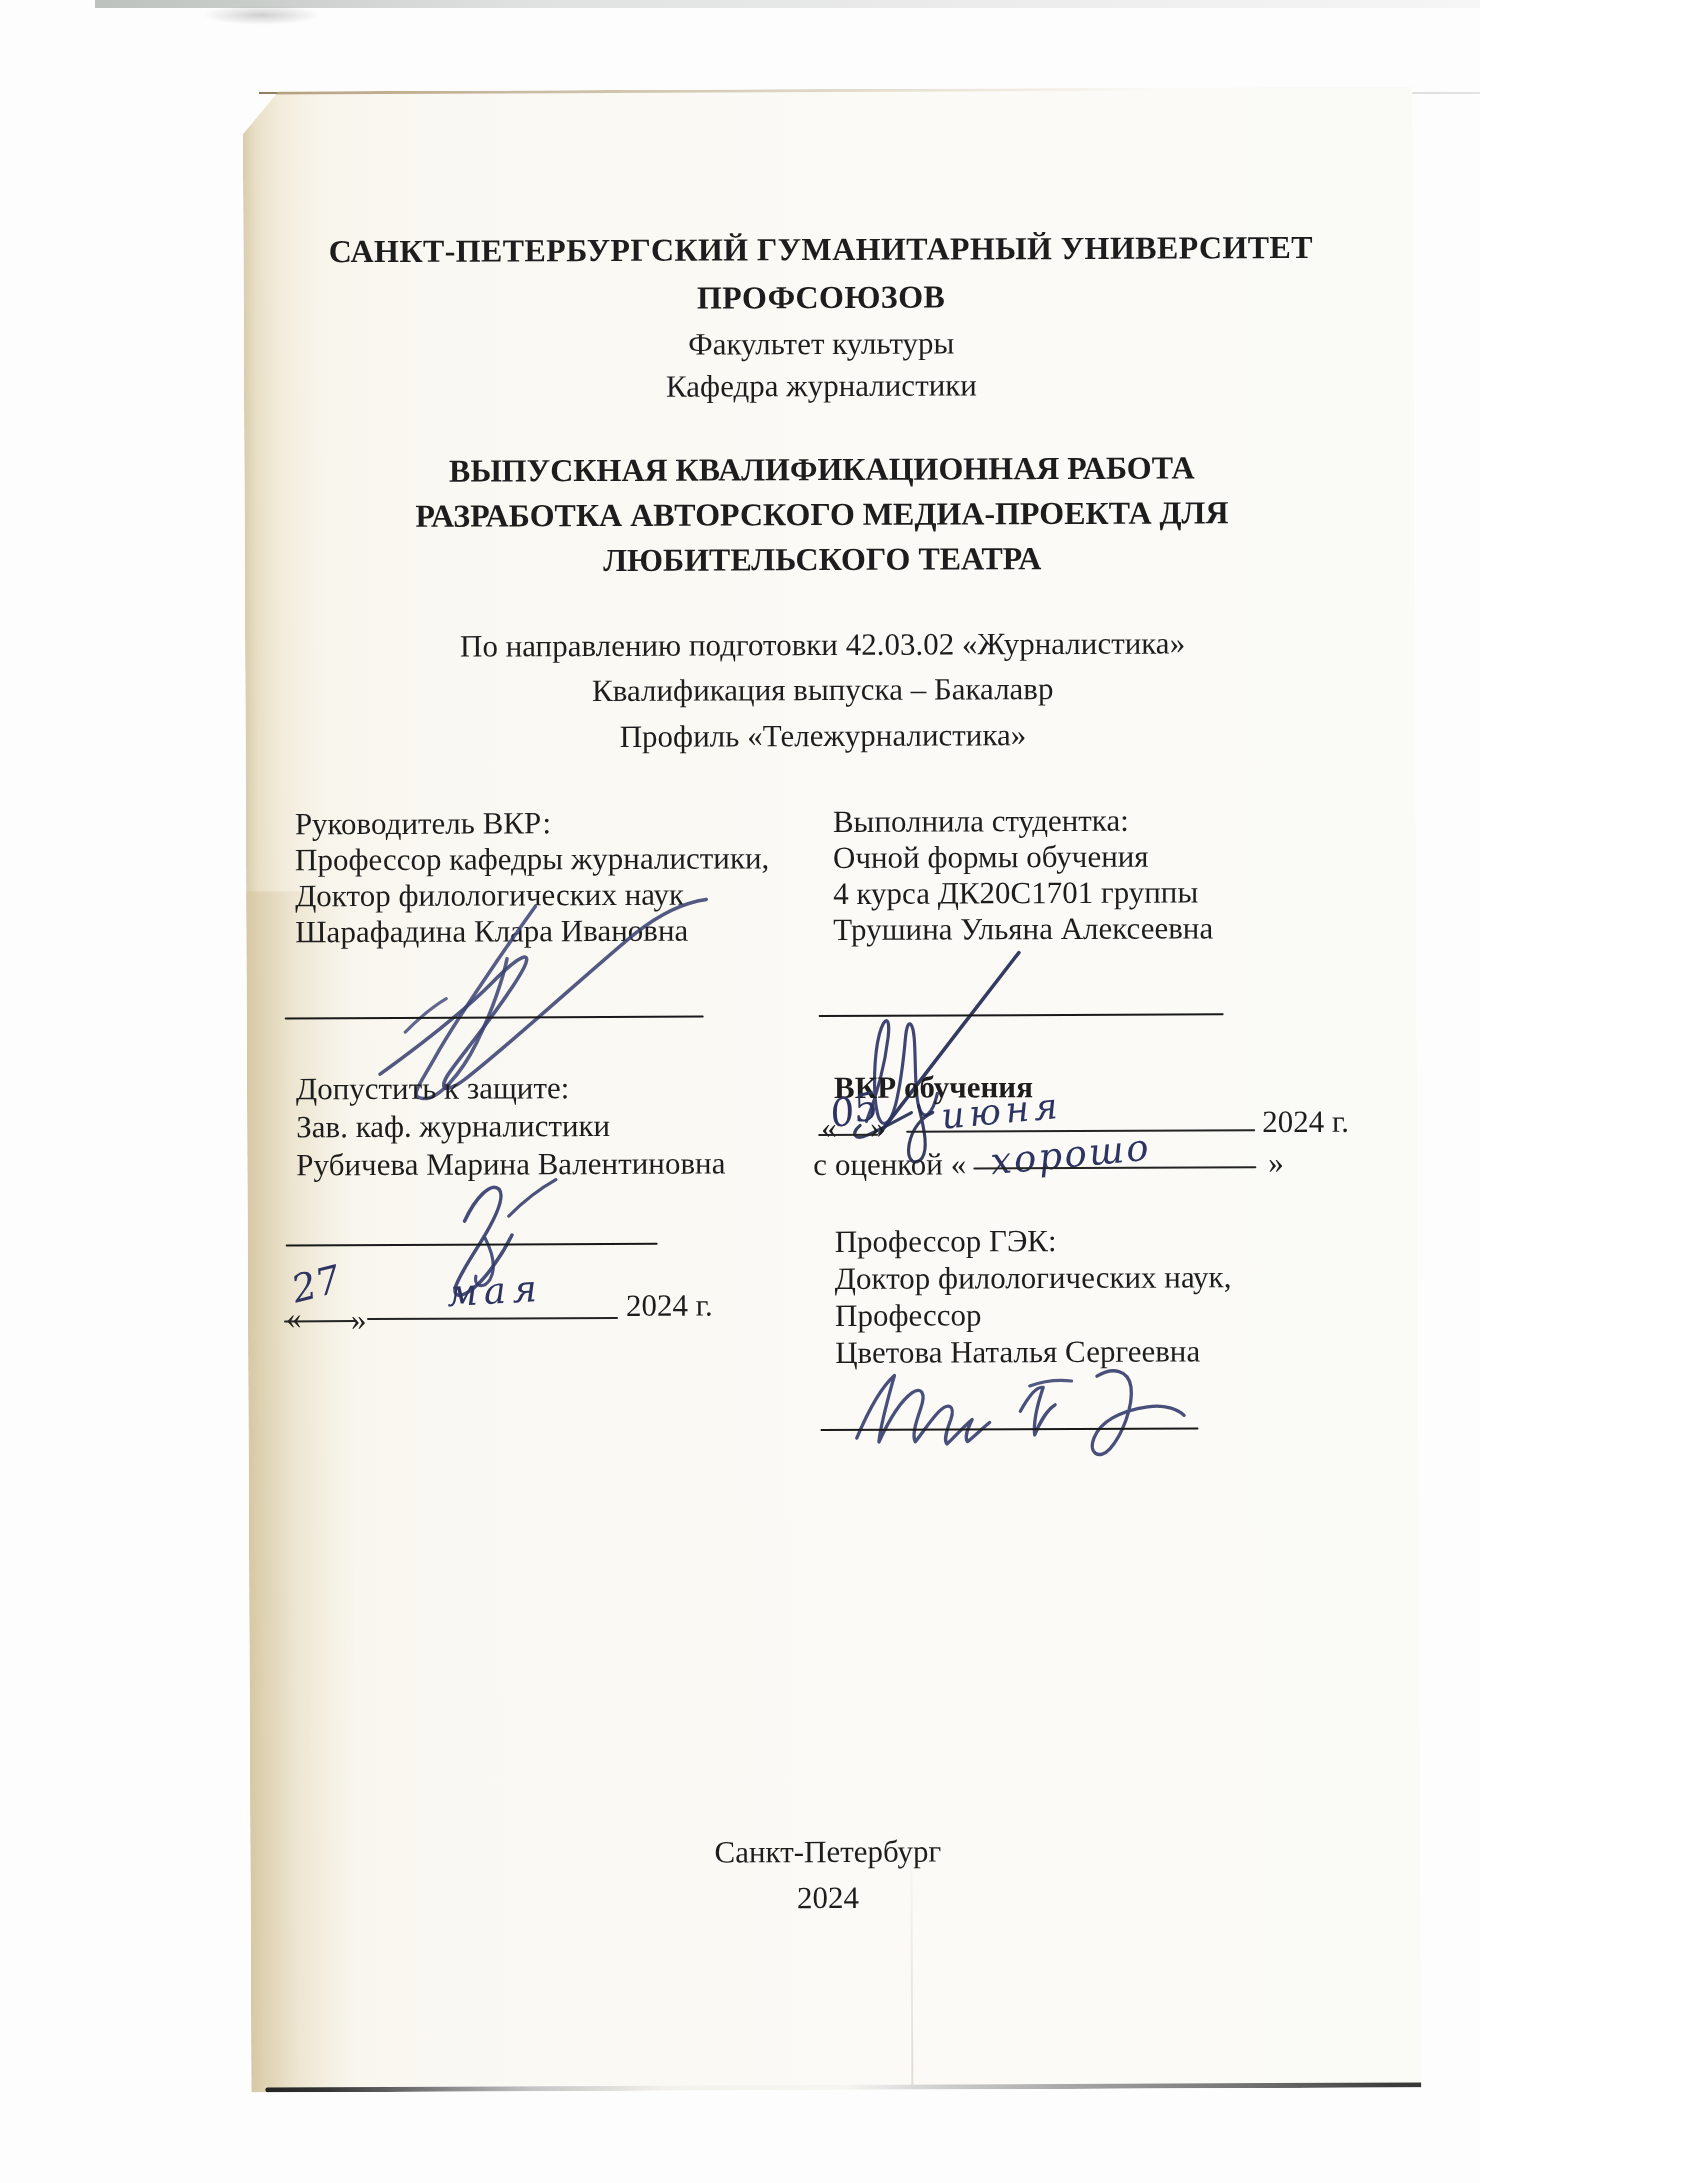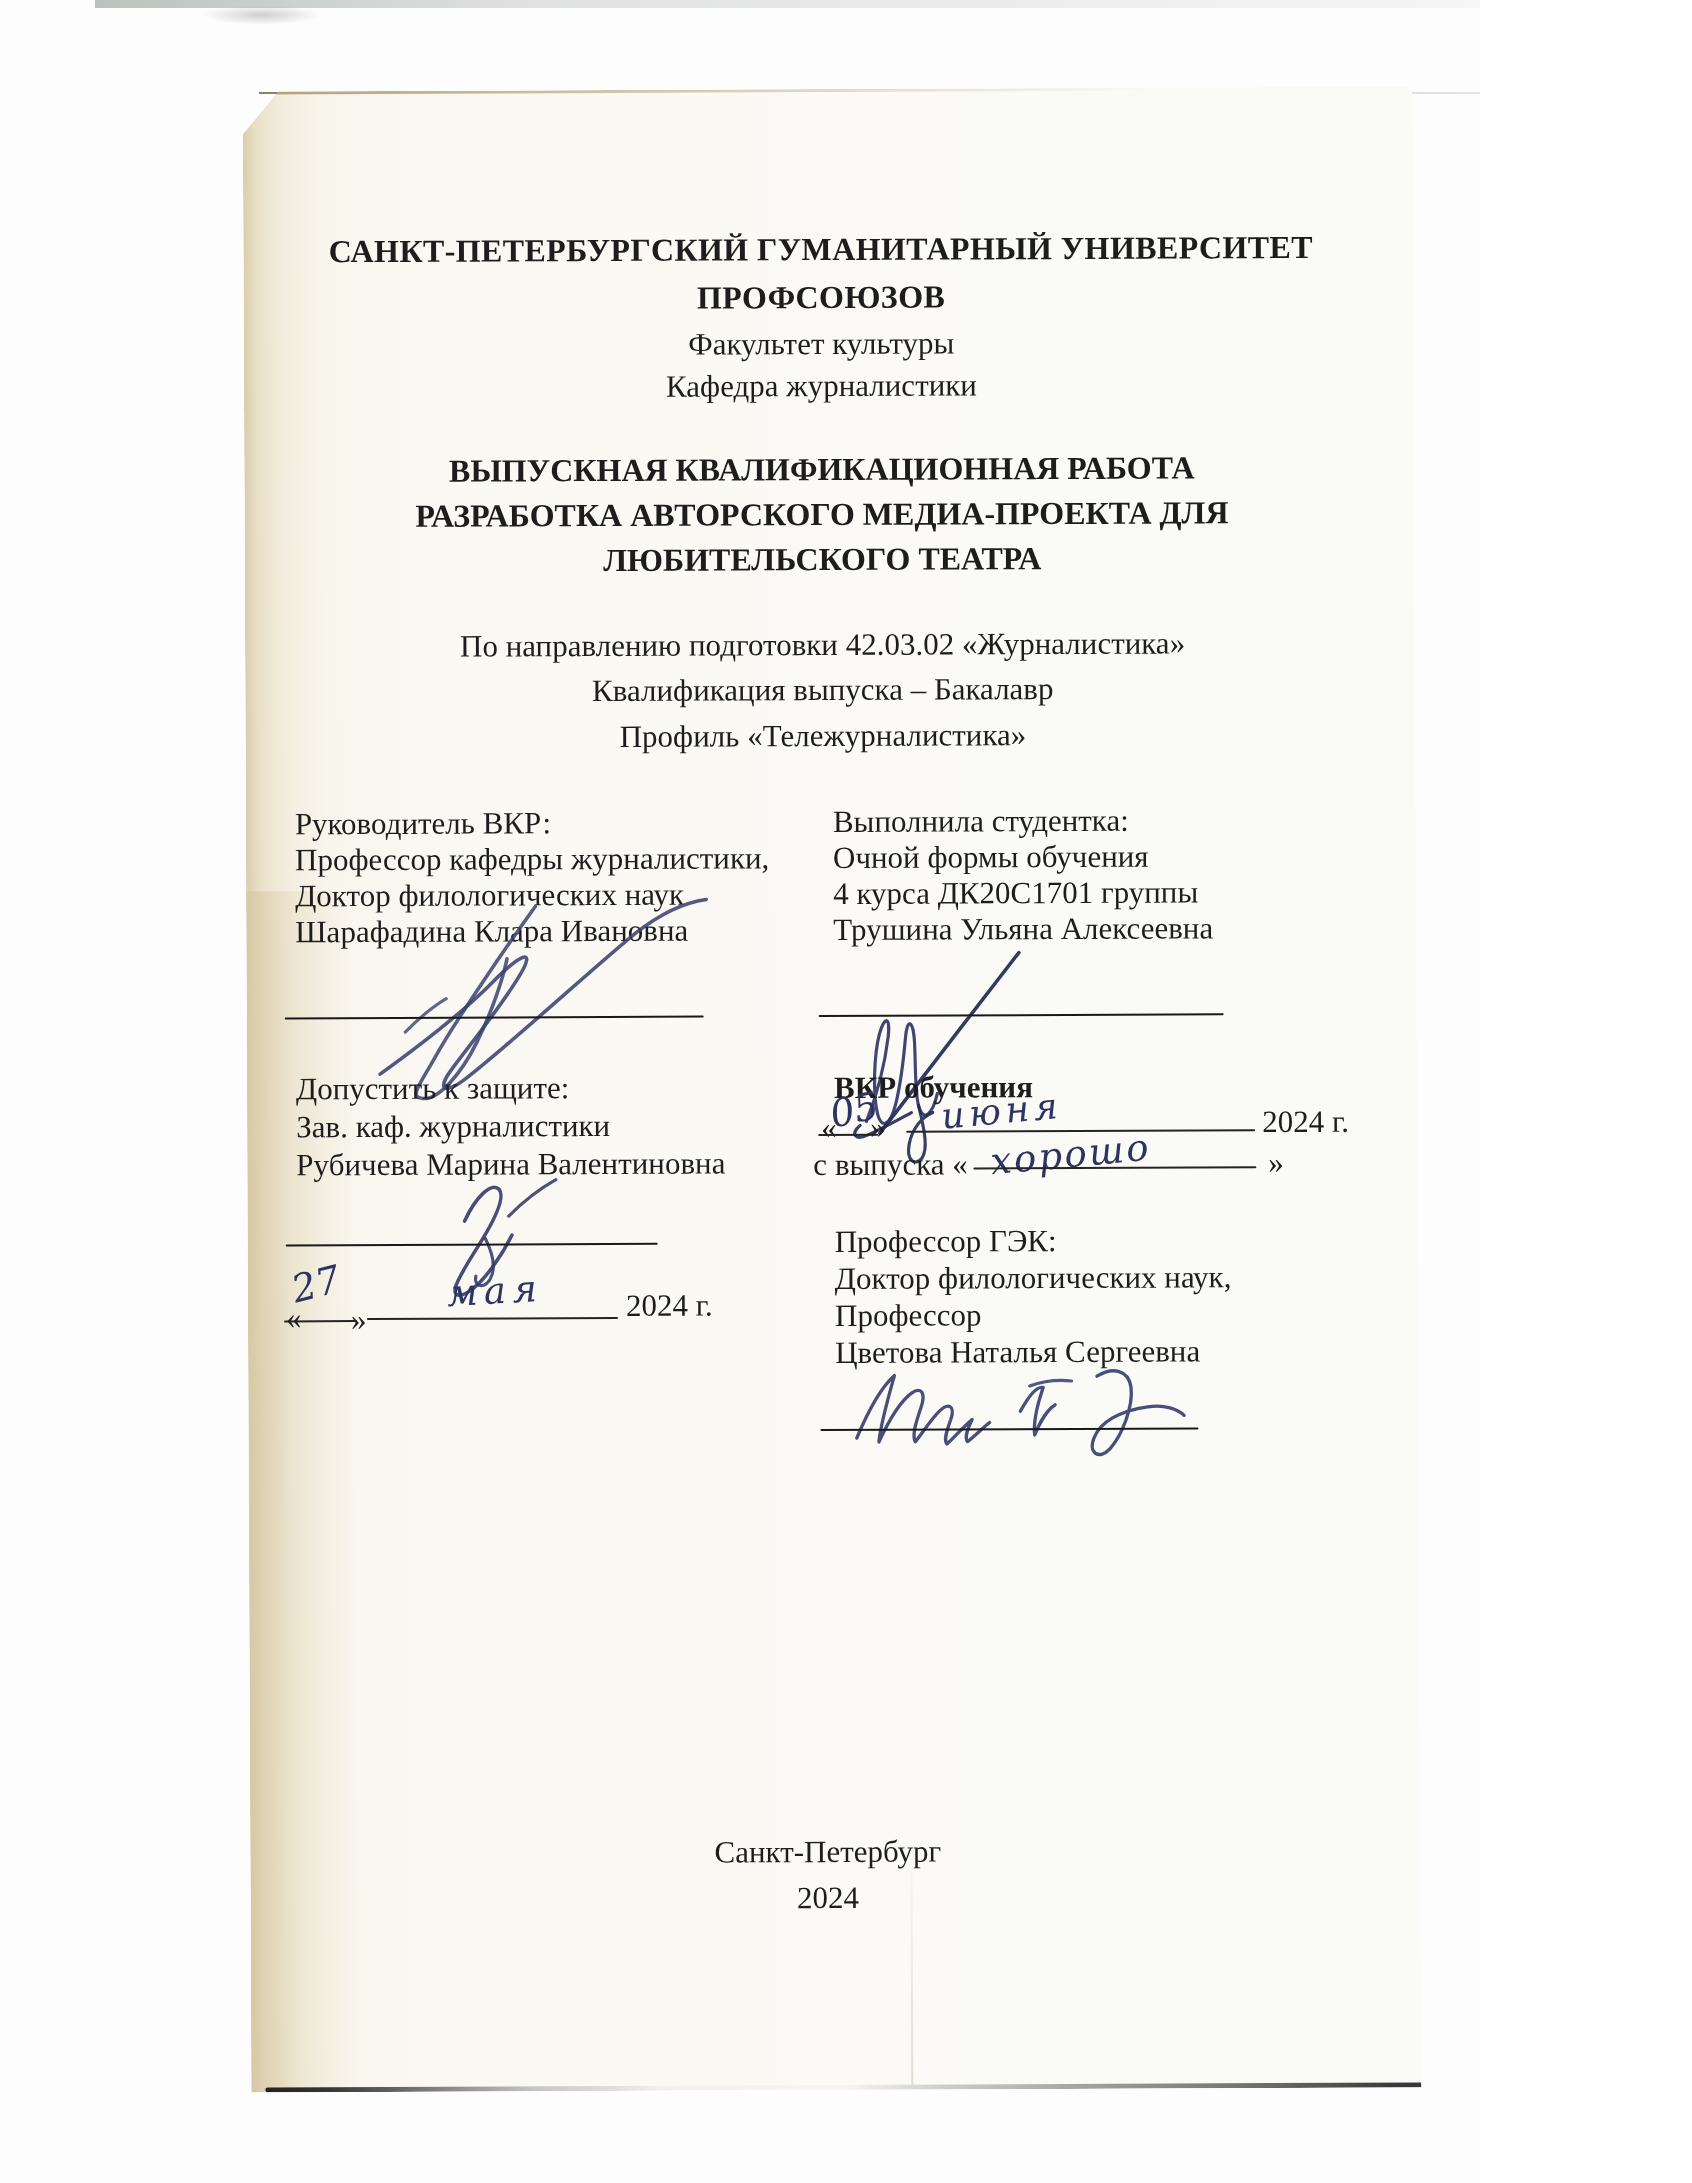--- a/index.html
+++ b/index.html
@@ -116,21 +116,21 @@
     <div class="line b fs-body" style="left:587px;top:981px">ВКР обучения</div>
 
     <div class="line fs-body" style="left:574px;top:1021px">«</div>
     <div class="hand" style="left:583px;top:999px;font-size:38px;transform:rotate(-12deg)">05</div>
     <div class="line fs-body" style="left:623px;top:1021px">»</div>
     <div class="sig-line thin" style="left:571px;top:1045px;width:60px"></div>
     <div class="hand" style="left:694px;top:1002px;font-size:36px;letter-spacing:4.7px;transform:rotate(-5deg)">июня</div>
     <div class="sig-line thin" style="left:659px;top:1042px;width:349px"></div>
     <div class="line fs-body" style="left:1015px;top:1017px">2024 г.</div>
 
-    <div class="line fs-body" style="left:566px;top:1058px">с выпуска «</div>
+    <div class="line fs-body" style="left:566px;top:1058px">с оценкой «</div>
     <div class="hand" style="left:743px;top:1045px;font-size:37px;letter-spacing:2.4px;transform:rotate(-5deg)">хорошо</div>
     <div class="sig-line thin" style="left:726px;top:1079px;width:283px"></div>
     <div class="line fs-body" style="left:1021px;top:1058px">»</div>
 
     <div class="line stack" style="left:587px;top:1134px;line-height:37px">
       <span class="row" style="line-height:37px">Профессор ГЭК:</span>
       <span class="row" style="line-height:37px">Доктор филологических наук,</span>
       <span class="row" style="line-height:37px">Профессор</span>
       <span class="row" style="line-height:37px">Цветова Наталья Сергеевна</span>
     </div>

